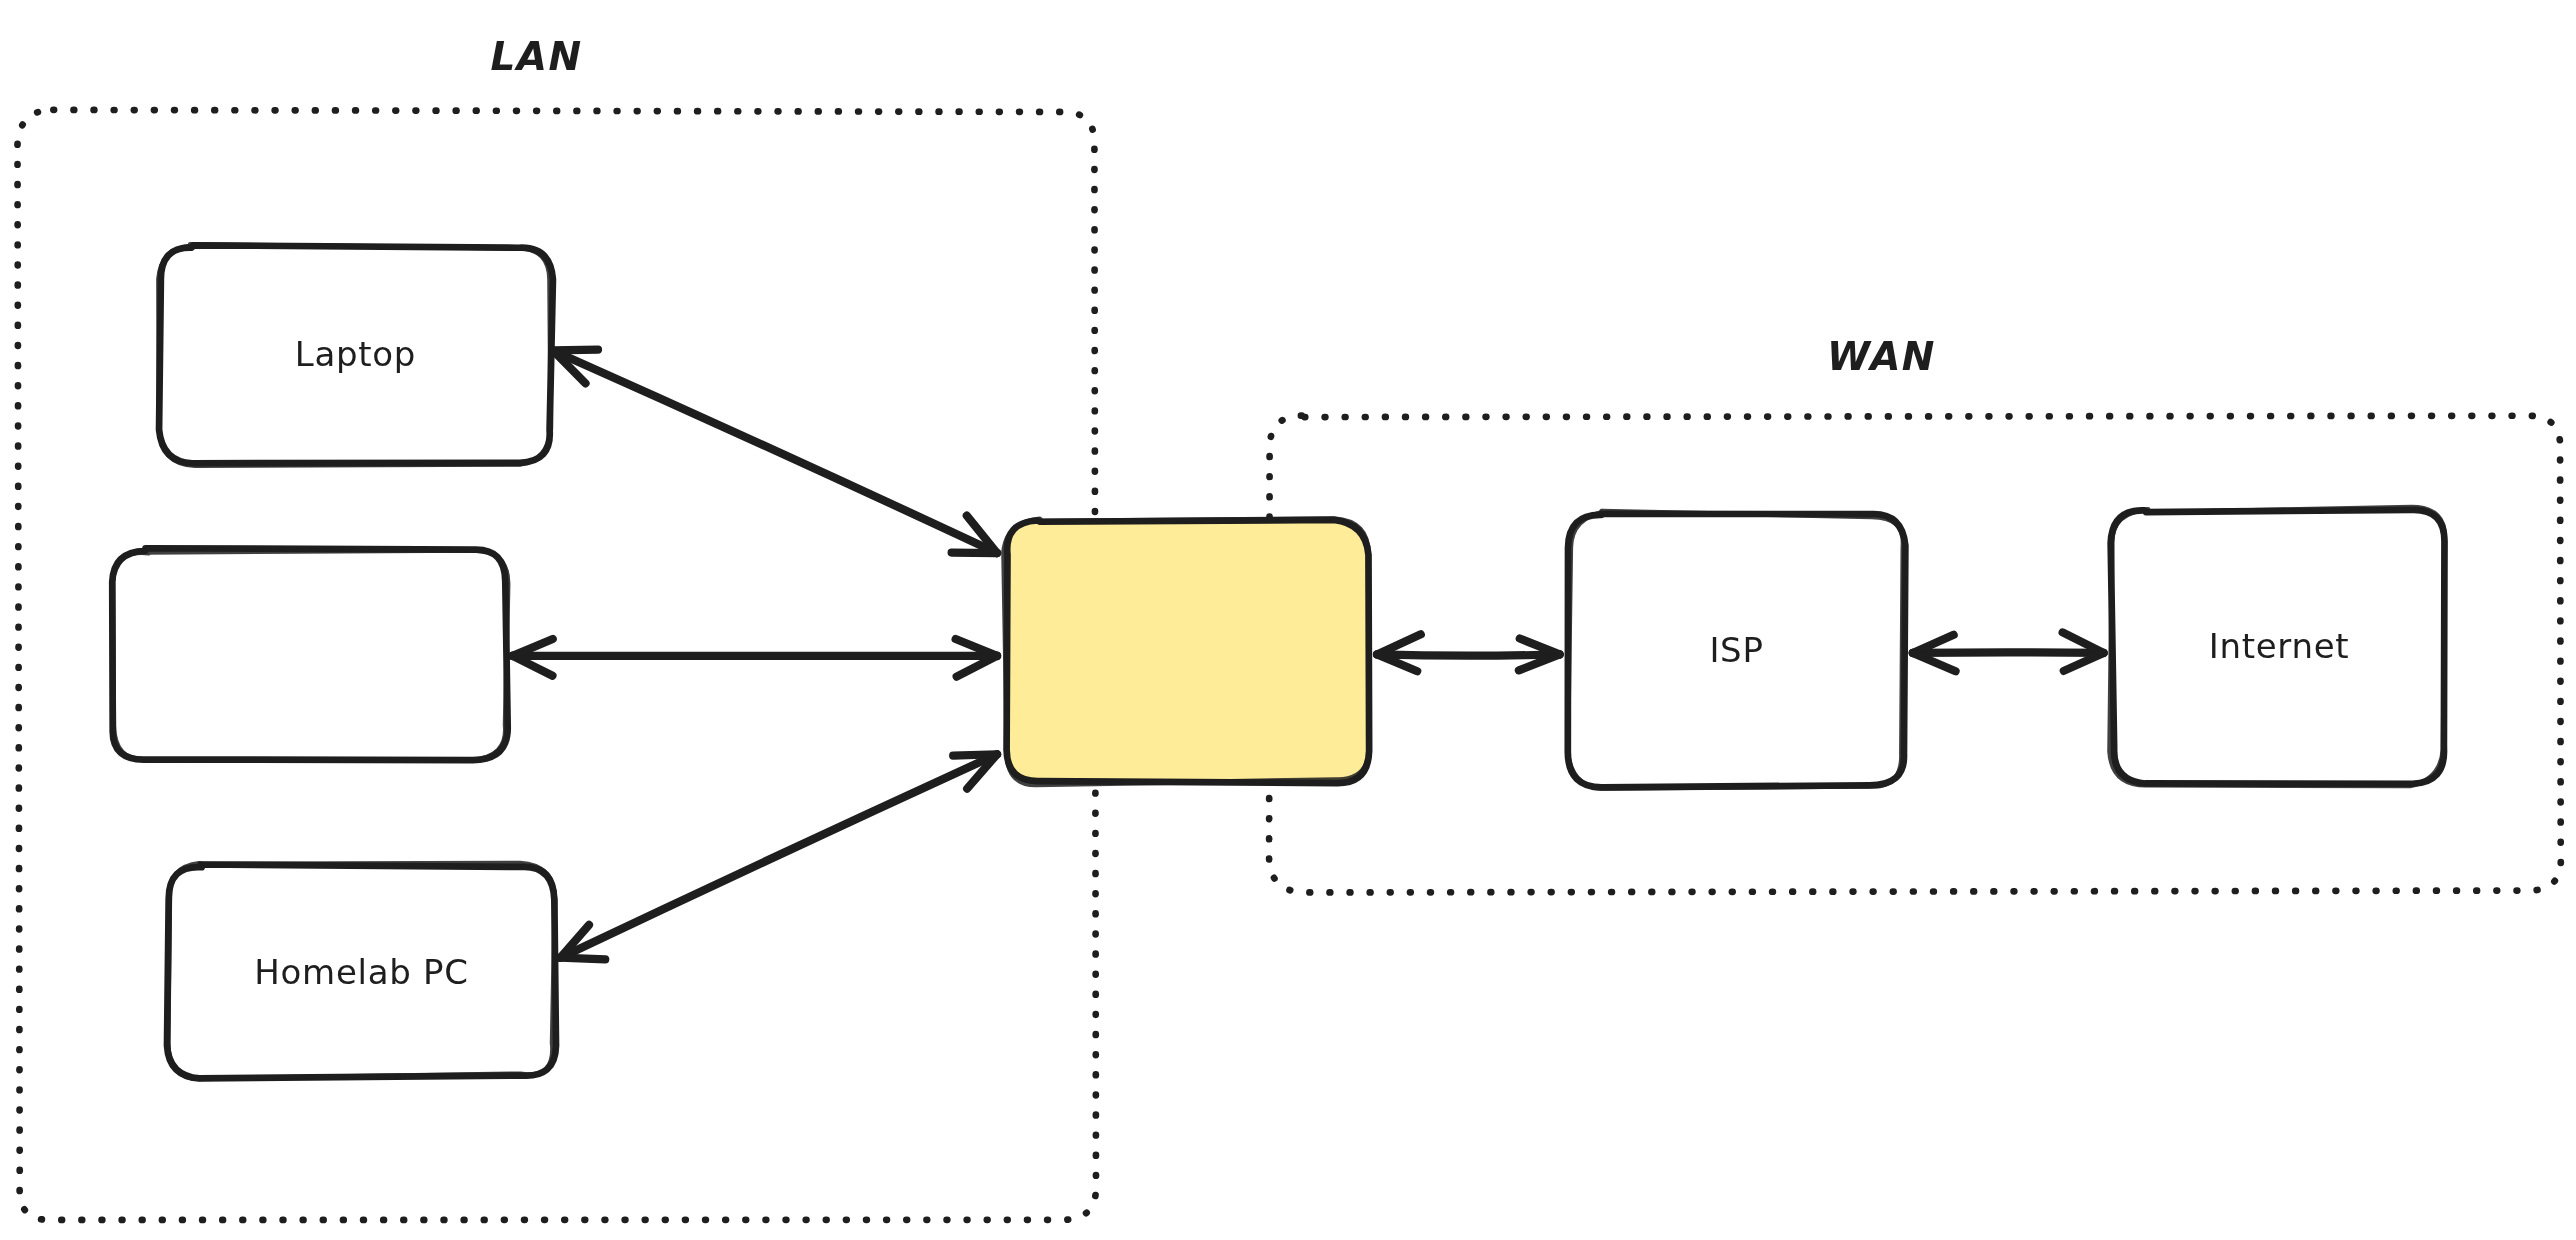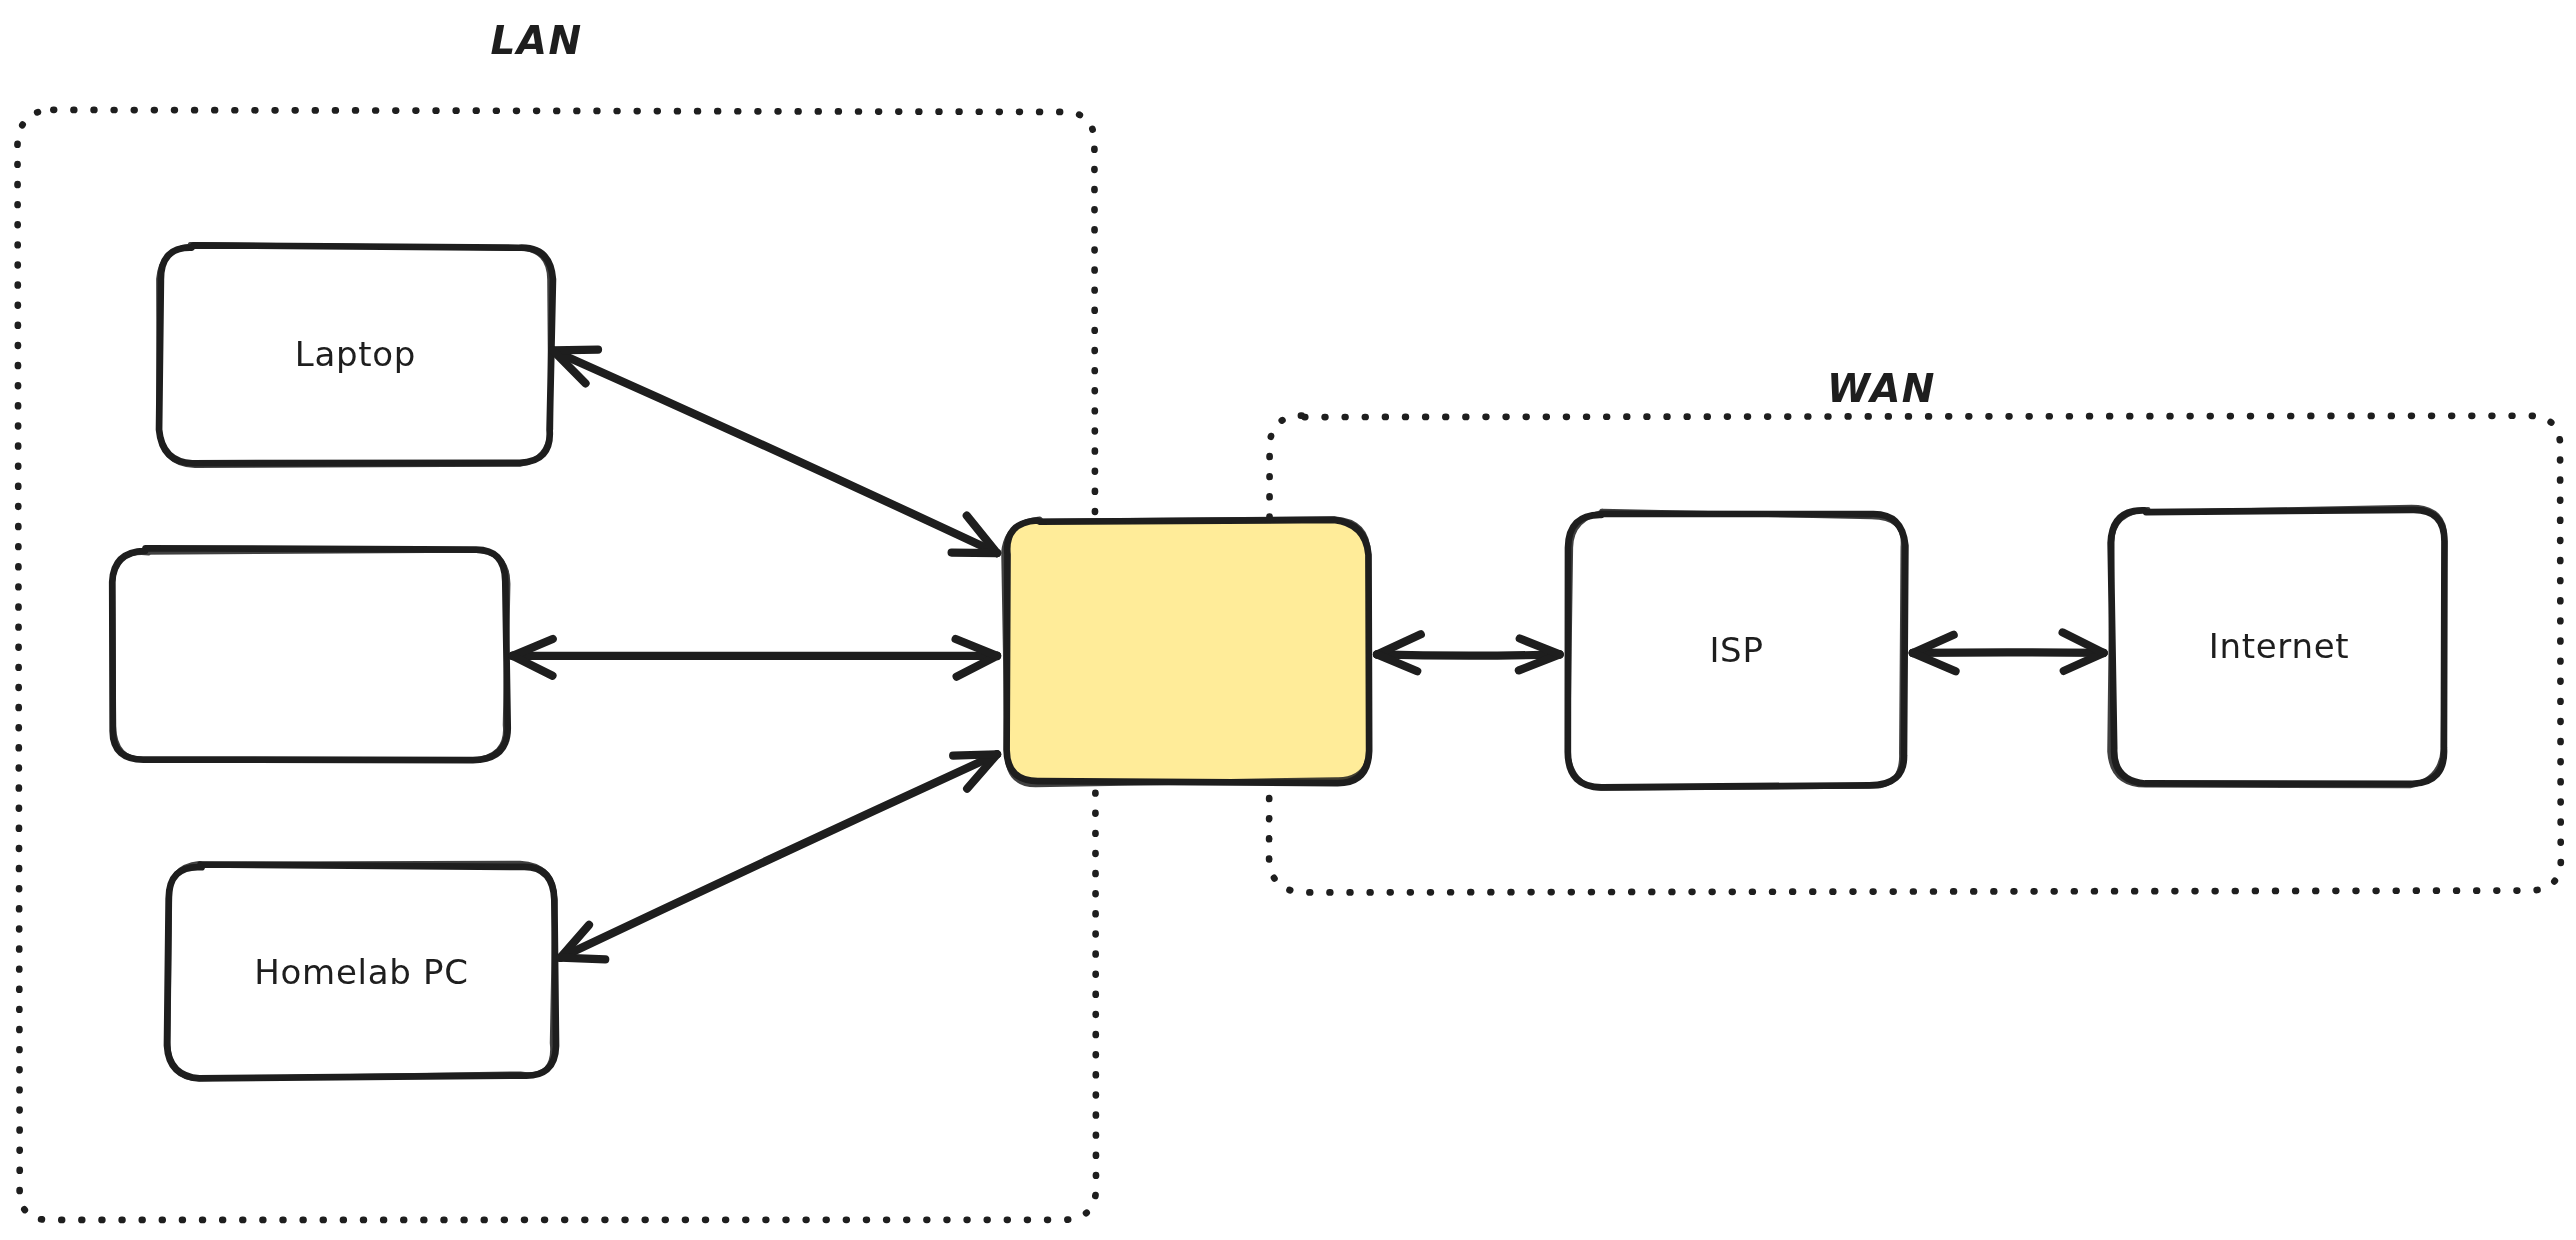--- a/index.html
+++ b/index.html
@@ -136,22 +136,22 @@
         <g>
           <path d="M 2567 876 Q 2691.963984371146 874.4923836605122 2823 876" fill="none" stroke="#1e1e1e" stroke-width="11" stroke-linecap="round"></path>
           <path d="M 2823 876 L 2769.564157281432 900.1144544035737" fill="none" stroke="#1e1e1e" stroke-width="11" stroke-linecap="round"></path>
           <path d="M 2823 876 L 2768.0543687675454 848.5281790366985" fill="none" stroke="#1e1e1e" stroke-width="11" stroke-linecap="round"></path>
           <path d="M 2567 876 L 2621.8472599688153 851.753432143364" fill="none" stroke="#1e1e1e" stroke-width="11" stroke-linecap="round"></path>
           <path d="M 2567 876 L 2624.3788521006554 900.6221858414933" fill="none" stroke="#1e1e1e" stroke-width="11" stroke-linecap="round"></path>
         </g>
       </g>
   </svg>
 
-  <div class="group-label" id="label-group-0" style="left: 350px; top: 10px; width: 373px; height: 60px;">LAN</div>
-  <div class="group-label" id="label-group-1" style="left: 1695px; top: 326px; width: 373px; height: 60px; margin-top: 32px;">WAN</div>
+  <div class="group-label" id="label-group-0" style="left: 350px; top: 26px; width: 373px; height: 60px;">LAN</div>
+  <div class="group-label" id="label-group-1" style="left: 1695px; top: 326px; width: 373px; height: 60px;">WAN</div>
 
   <div class="node-label" id="label-node-0" style="left: 160px; top: 246px; width: 391px; height: 216px;">Laptop</div>
   <div class="node-label" id="label-node-2" style="left: 168px; top: 866px; width: 387px; height: 211px;">Homelab PC</div>
   <div class="node-label" id="label-node-4" style="left: 1569px; top: 514px; width: 335px; height: 272px;">ISP</div>
   <div class="node-label" id="label-node-5" style="left: 2113px; top: 510px; width: 332px; height: 272px;">Internet</div>
 
 </div>
 
 
 </body></html>

